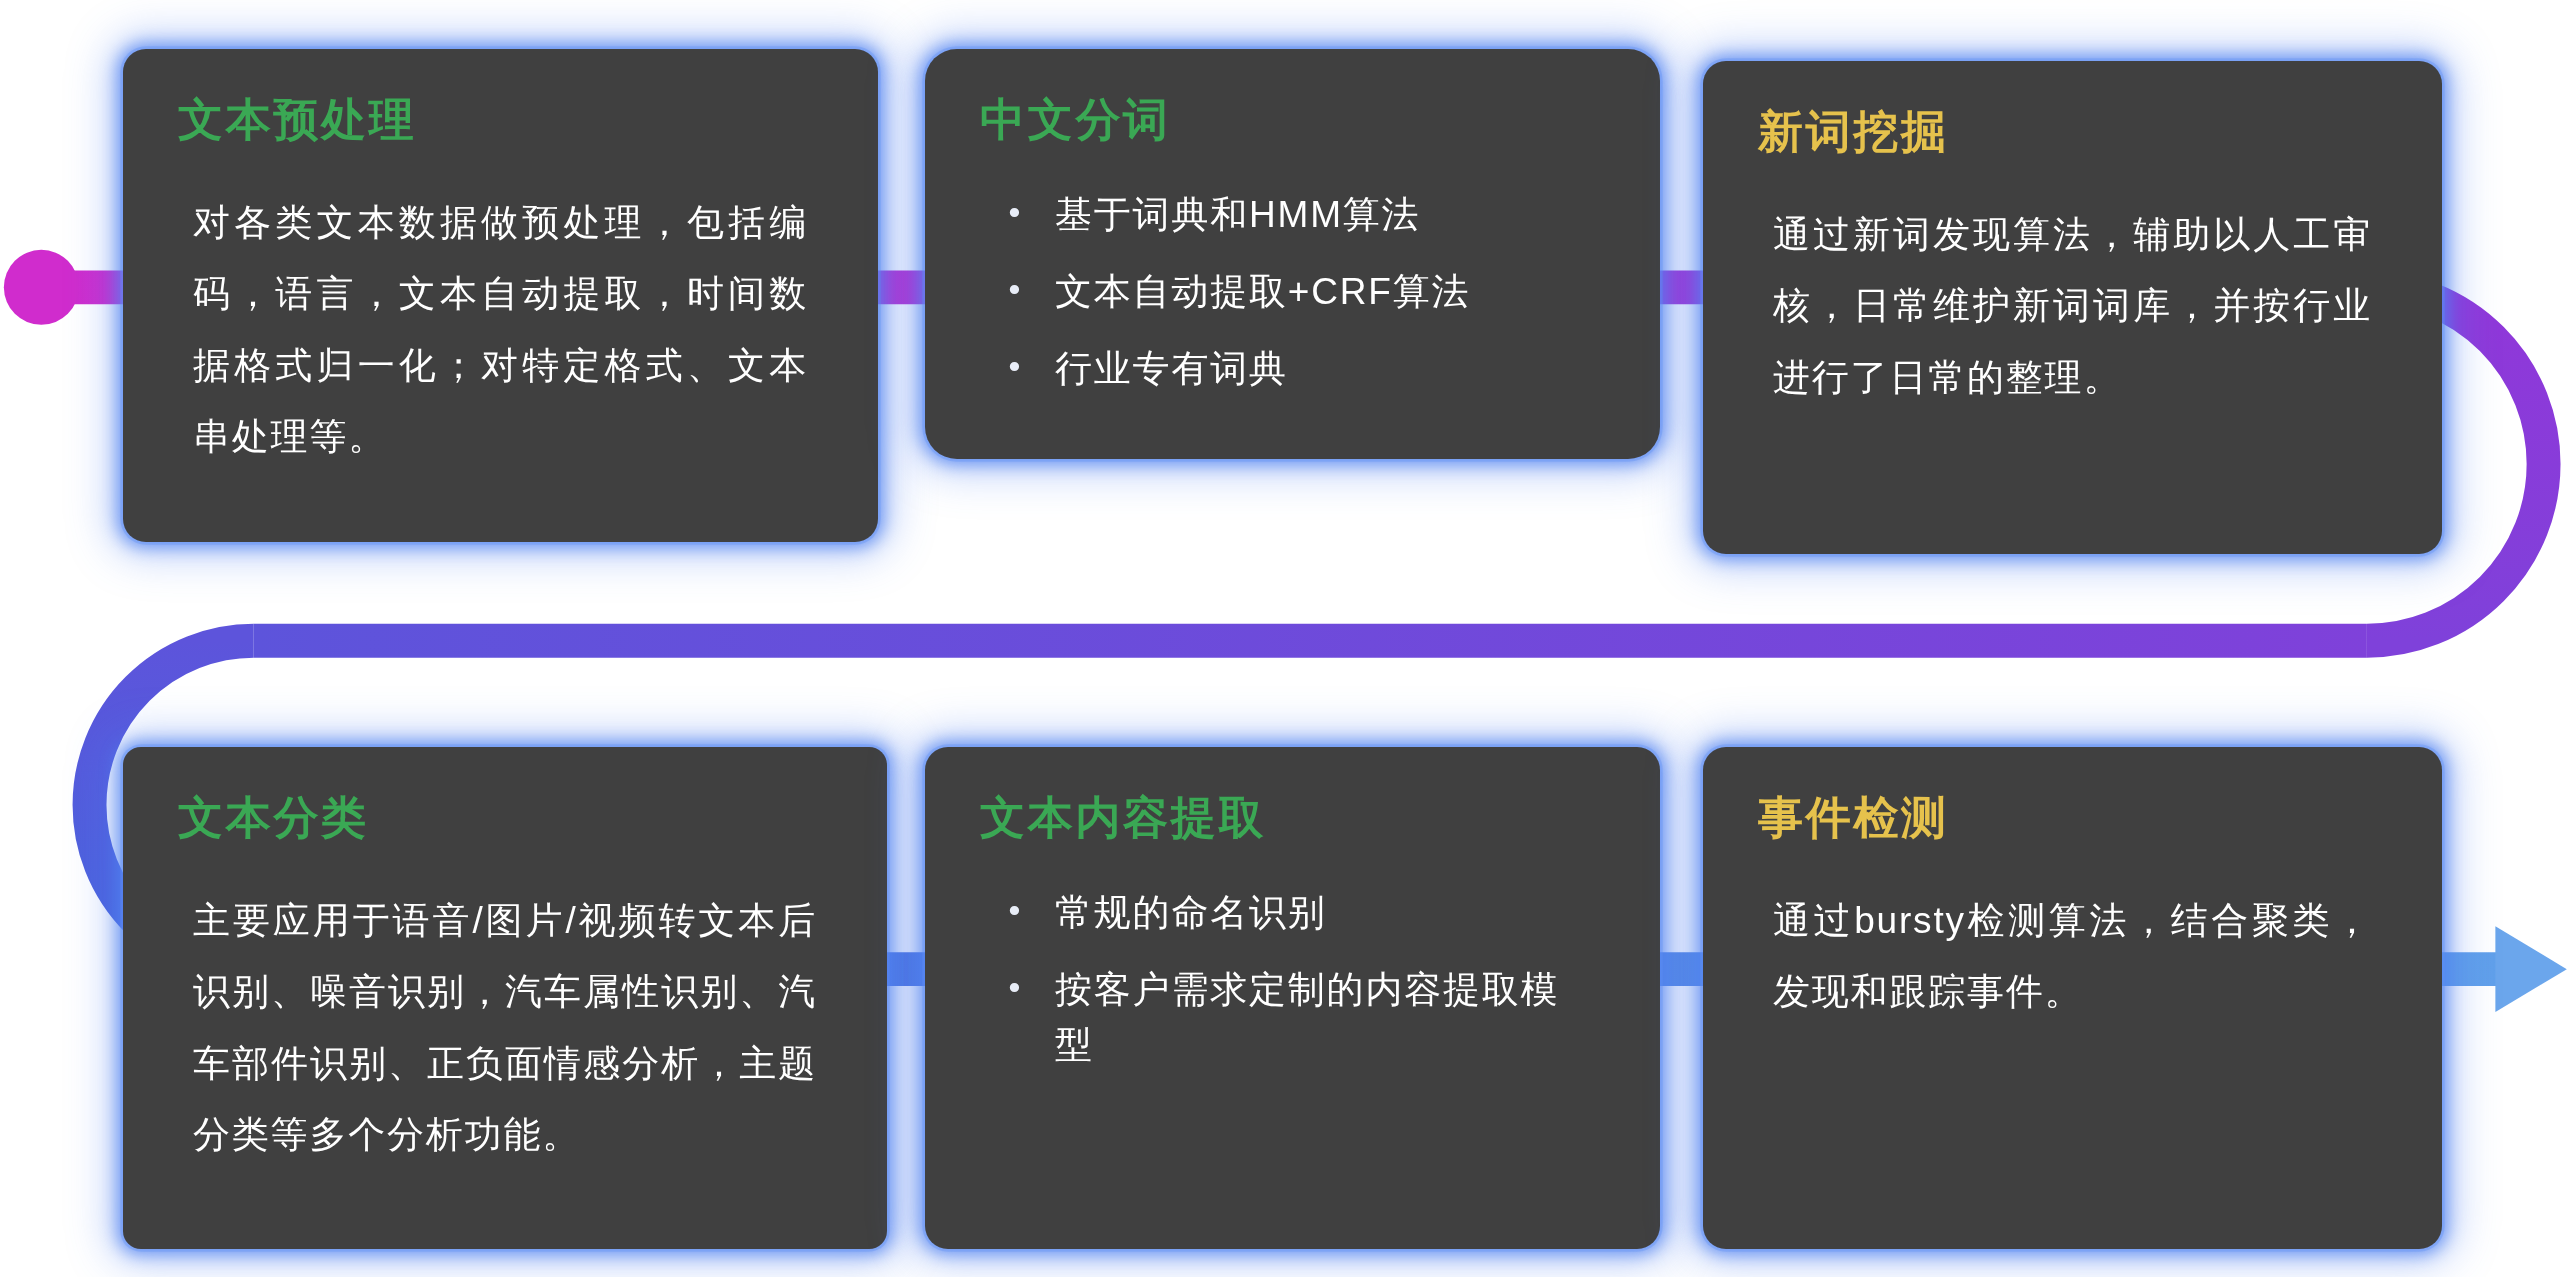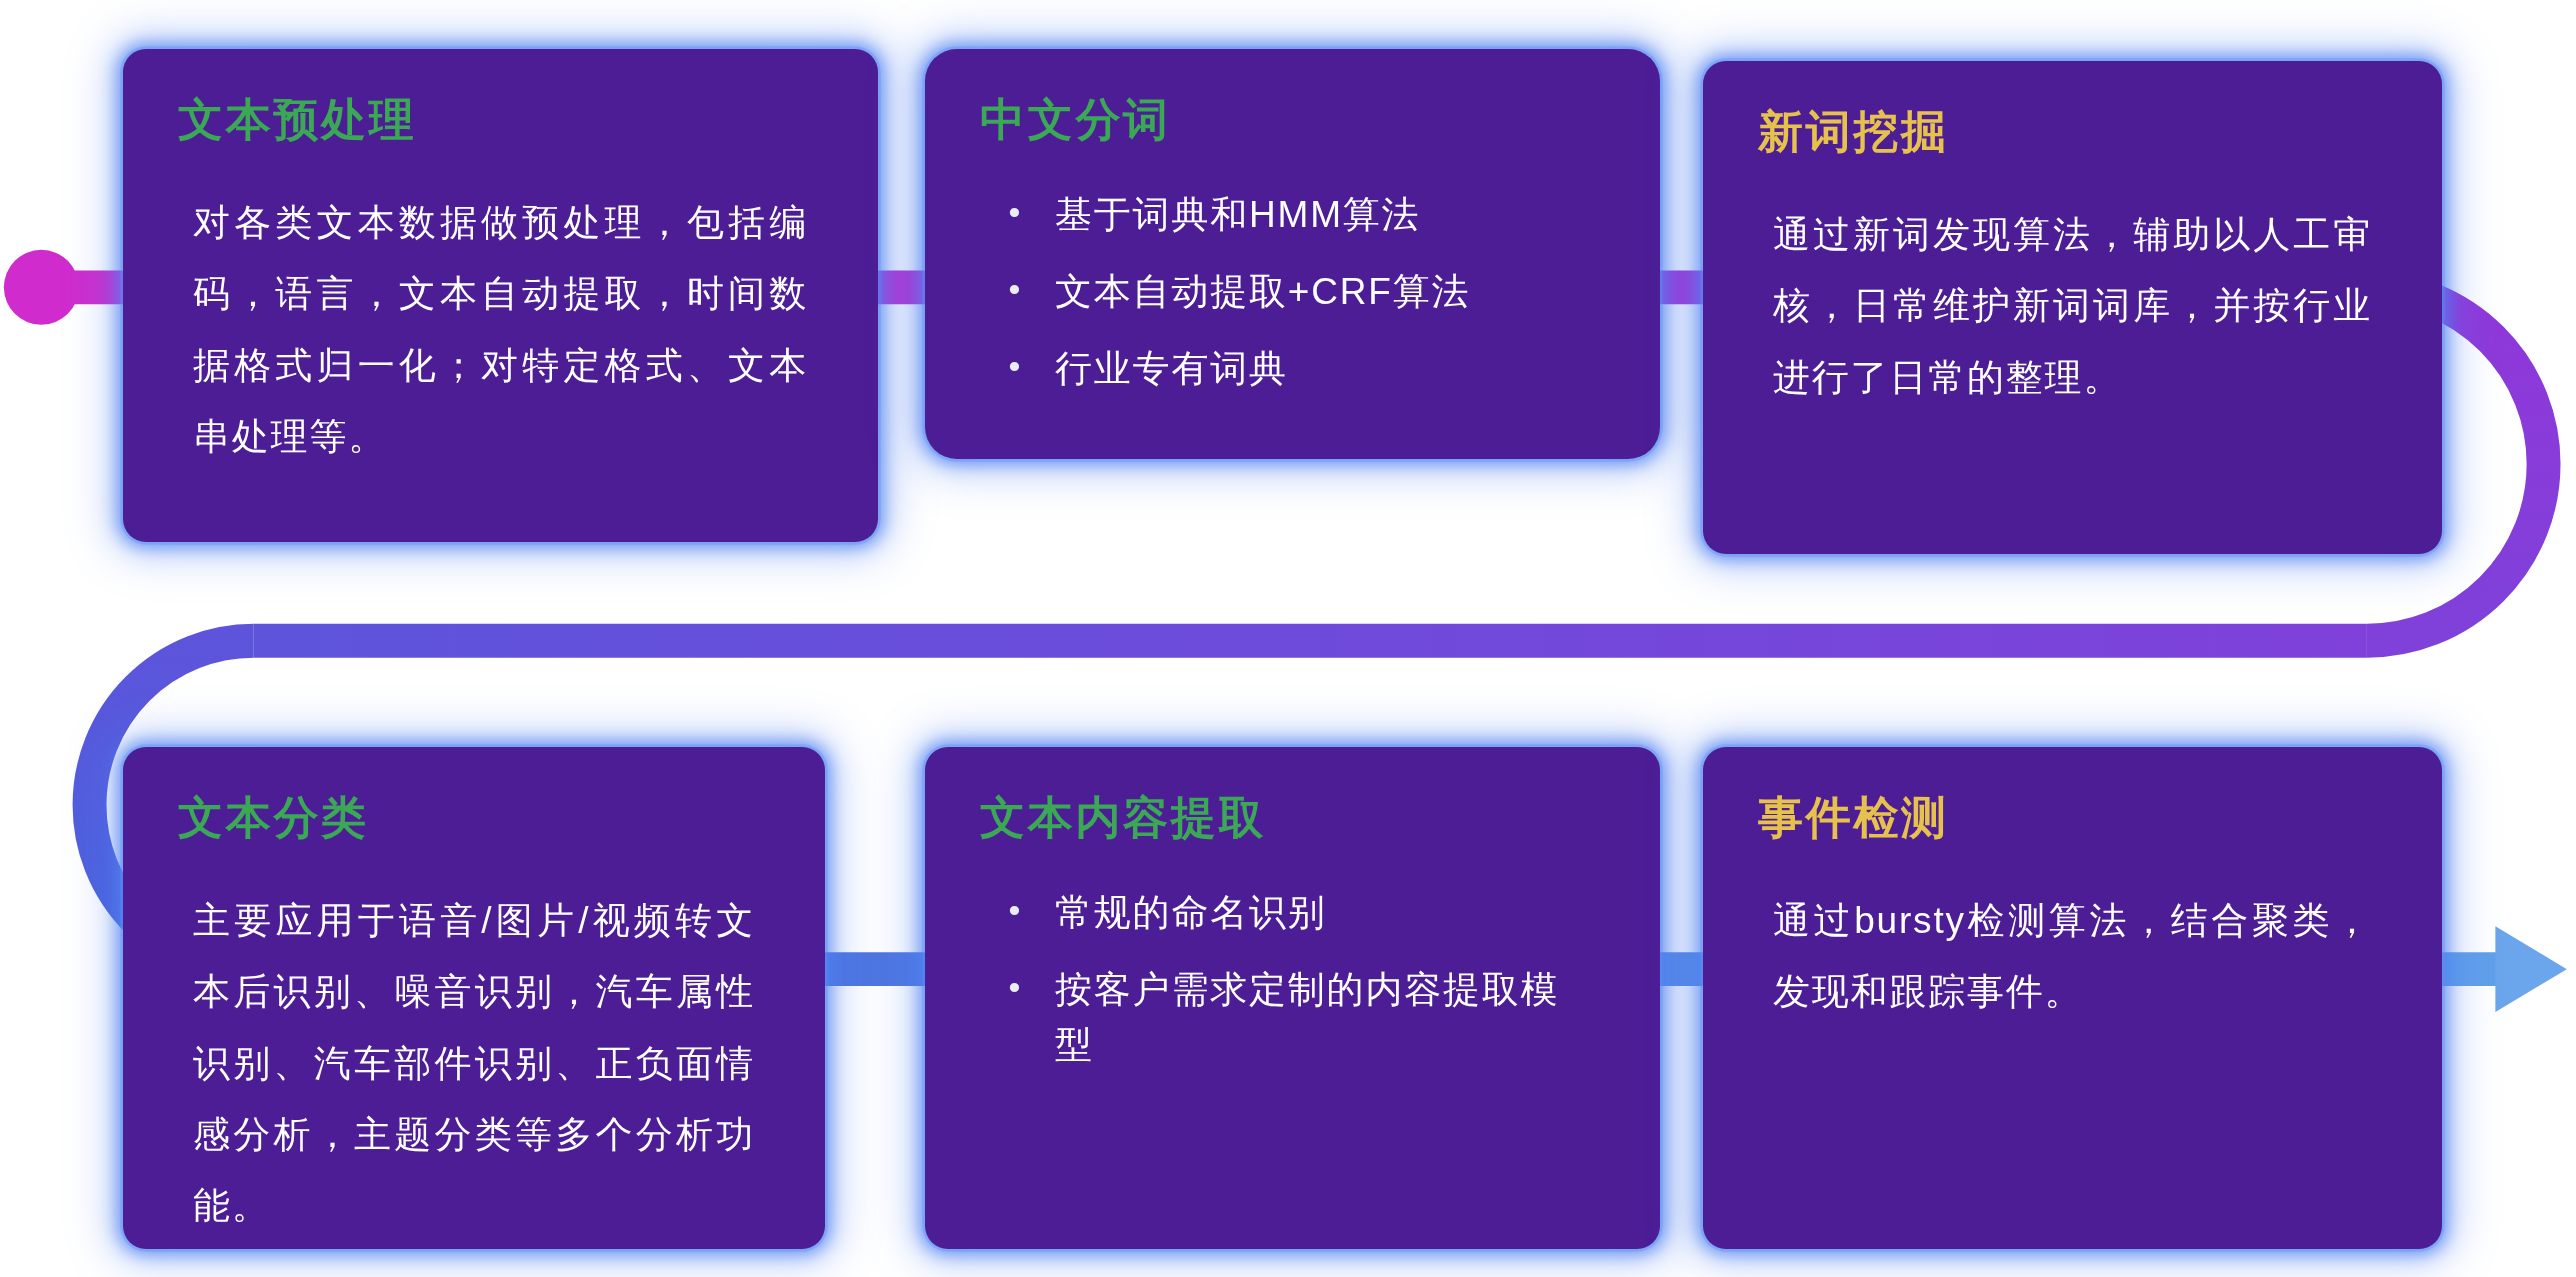--- a/index.html
+++ b/index.html
@@ -20,32 +20,32 @@
     left: 0;
     top: 0;
     width: 2576px;
     height: 1277px;
     z-index: 0;
   }
   .card {
     position: absolute;
     z-index: 1;
     box-sizing: border-box;
-    background: #4c1d95;
+    background: #404040;
     border-radius: 23px;
     padding: 45px 55px;
     box-shadow:
       0 0 0 2.7px rgba(96, 146, 245, 0.35),
       0 0 16px 5.4px rgba(80, 130, 240, 0.75),
       0 0 41px 14.3px rgba(80, 130, 240, 0.35);
   }
   .c1 { left: 123px;  top: 49px;  width: 755px; height: 493px; }
   .c2 { left: 925px; top: 49px;  width: 735px; height: 410px; border-radius: 32px; }
   .c3 { left: 1703px; top: 61px;  width: 739px; height: 493px; }
-  .c4 { left: 123px;  top: 747px; width: 702px; height: 502px; }
+  .c4 { left: 123px;  top: 747px; width: 764px; height: 502px; border-radius: 18px; }
   .c5 { left: 925px; top: 747px; width: 735px; height: 502px; }
   .c6 { left: 1703px; top: 747px; width: 739px; height: 502px; }
   .card h2 {
     margin: 0 0 41px 0;
     font-size: 45px;
     line-height: 1.15;
     font-weight: bold;
     letter-spacing: 2.7px;
   }
   .card p.body {

